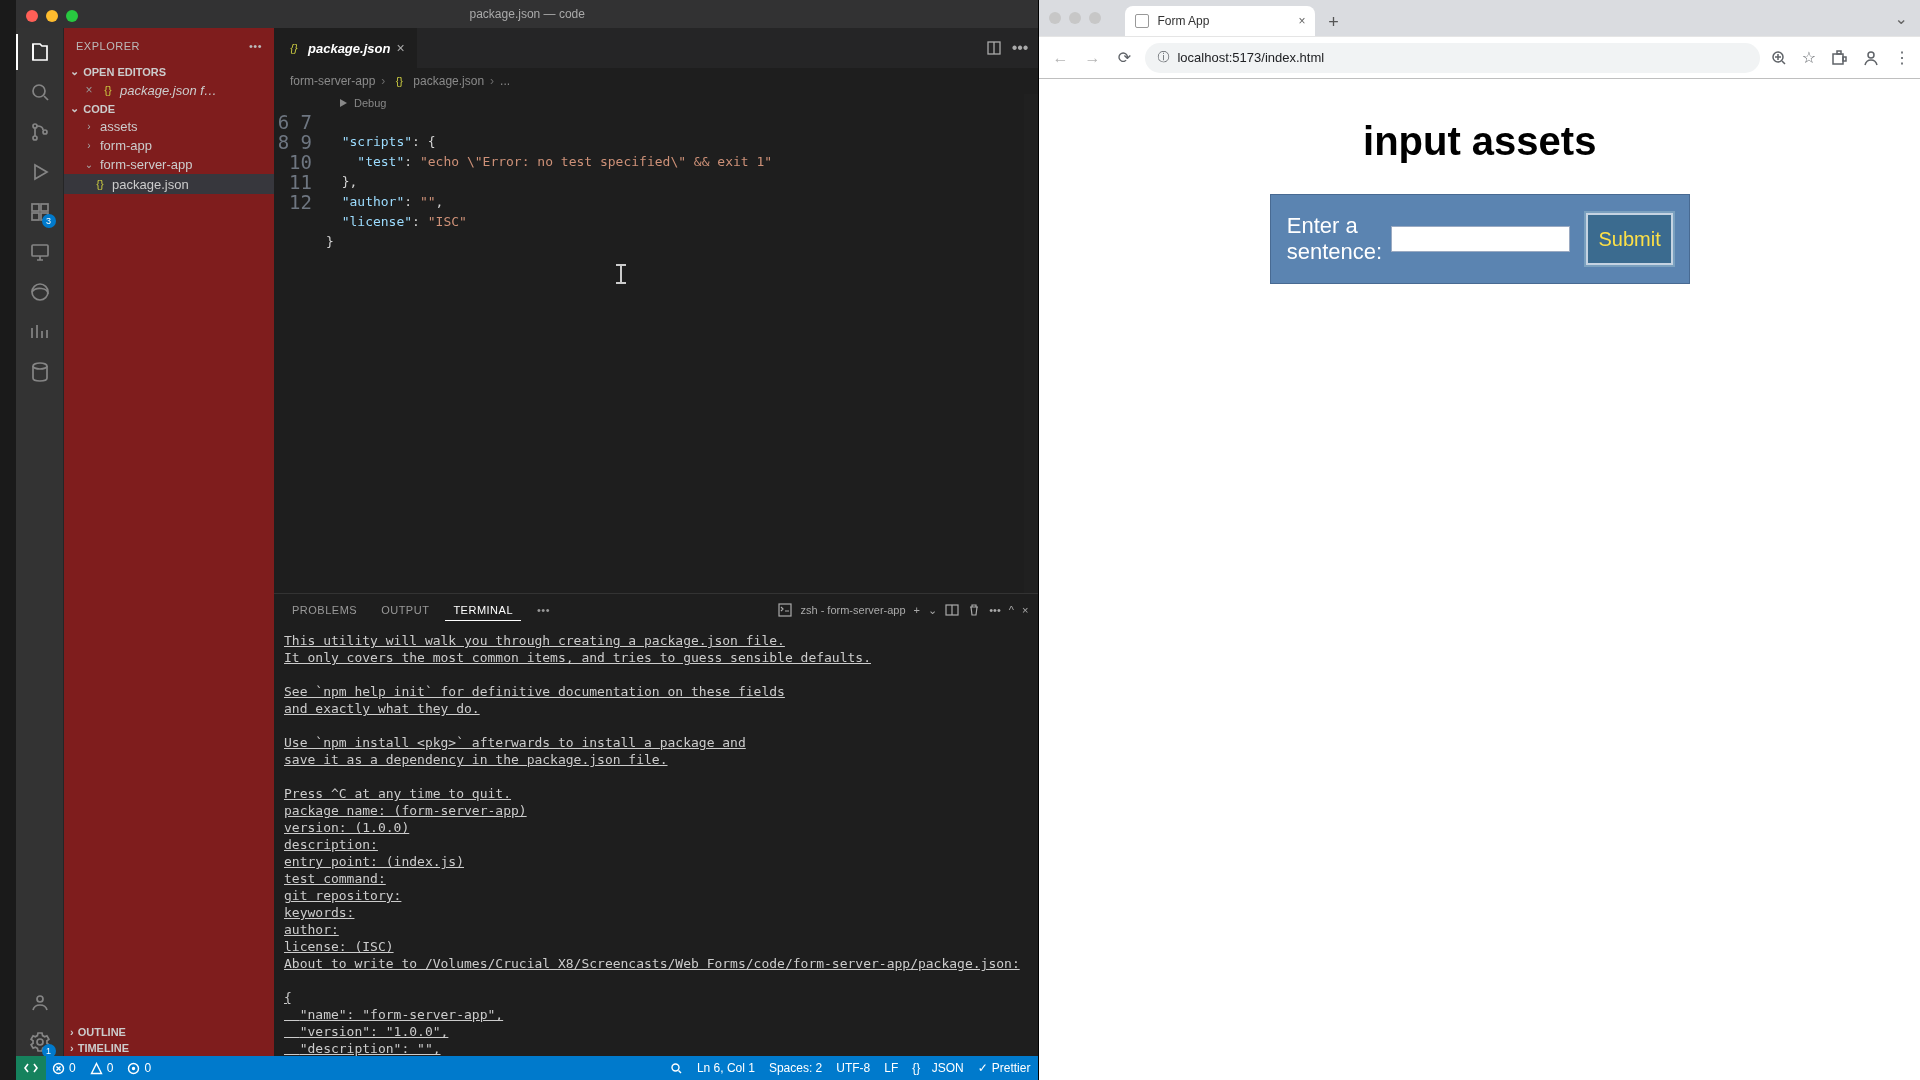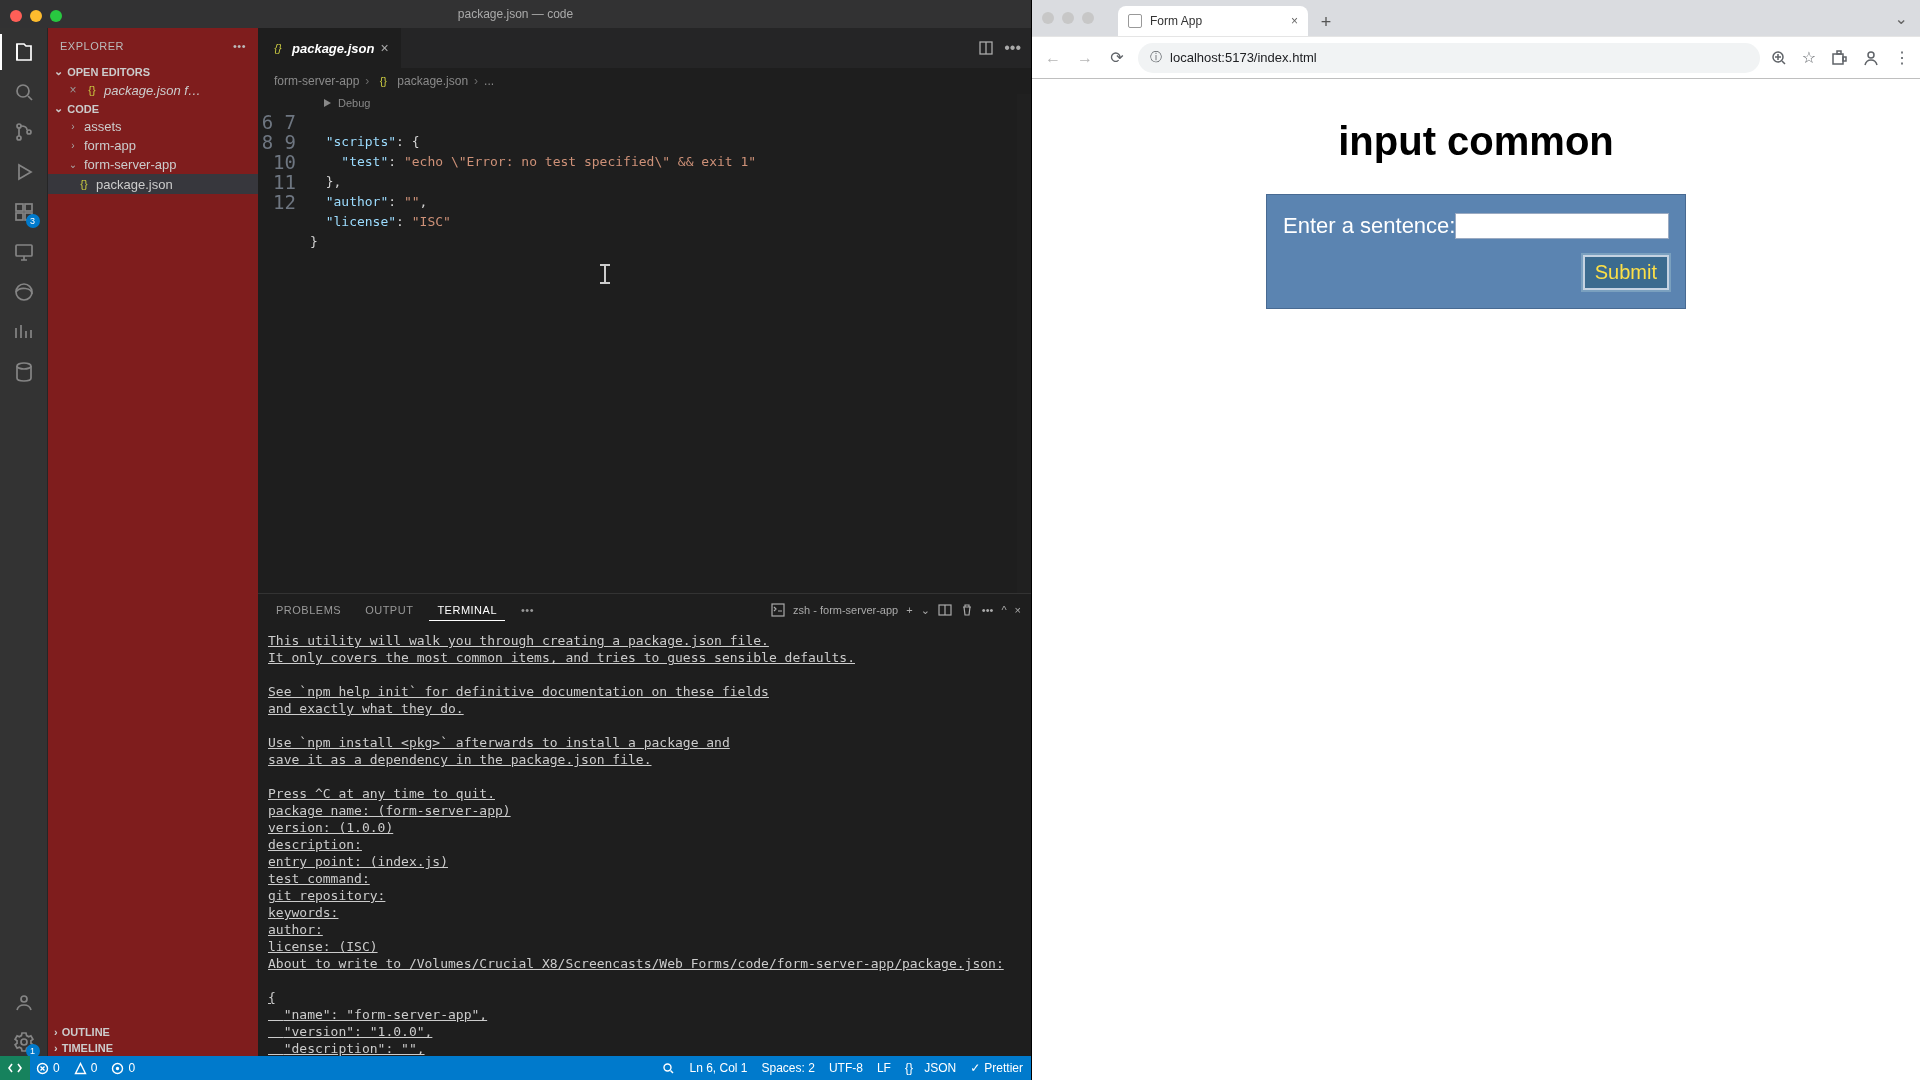--- a/index.html
+++ b/index.html
@@ -12,20 +12,21 @@
     overflow: hidden;
   }
   
   .vscode {
     width: 53.7%;
     height: 100%;
     background: #1e1e1e;
     display: flex;
     flex-direction: column;
     position: relative;
+    margin-left: 16px;
   }
   .mac-traffic { position: absolute; top: 10px; left: 10px; display: flex; gap: 8px; z-index: 5; }
   .mac-traffic span { width: 12px; height: 12px; border-radius: 50%; display: block; }
   .mac-traffic .r { background: #ff5f57; }
   .mac-traffic .y { background: #febc2e; }
   .mac-traffic .g { background: #28c840; }
   .titlebar {
     height: 28px;
     background: #323233;
     color: #aaa;
@@ -187,21 +188,21 @@
   }
   .omnibox .secure { color: #5f6368; font-size: 12px; }
   .addr-icons { display: flex; gap: 14px; color: #5f6368; align-items: center; }
   .page {
     flex: 1; background: #fff; overflow: auto; padding-top: 40px;
     display: flex; flex-direction: column; align-items: center;
   }
   .page h1 { font-size: 40px; font-weight: 700; margin-bottom: 30px; }
   .form-box {
     background: #5b84b1; border: 1px solid #486a92; padding: 18px 16px; width: 420px;
-    display: flex; flex-direction: column; gap: 16px;
+    display: flex; gap: 16px;
   }
   .form-row { display: flex; align-items: center; gap: 0; }
   .form-row label { color: #fff; font-size: 22px; }
   .form-row input[type=text] {
     flex: 1; height: 26px; background: #fff; border: 1px solid #9aaac2;
   }
   .form-submit-row { display: flex; justify-content: flex-end; }
   .form-submit-row button {
     background: #3b6b8f; color: #fde047; border: 2px solid #c5d3e2; outline: 2px solid #7aa0bf;
     font-size: 20px; padding: 4px 10px;
@@ -567,21 +568,21 @@
               <circle cx="9" cy="6" r="3"></circle>
               <path d="M3 16c1-4 4-5 6-5s5 1 6 5"></path>
             </svg>
         </span>
         <span>⋮</span>
       </div>
     </div>
   </div>
 
   <div class="page">
-    <h1>input common</h1>
+    <h1>input assets</h1>
     <form class="form-box">
       <div class="form-row">
         <label>Enter a sentence:</label>
         <input type="text" style="">
       </div>
       <div class="form-submit-row">
         <button type="button">Submit</button>
       </div>
     </form>
   </div>

